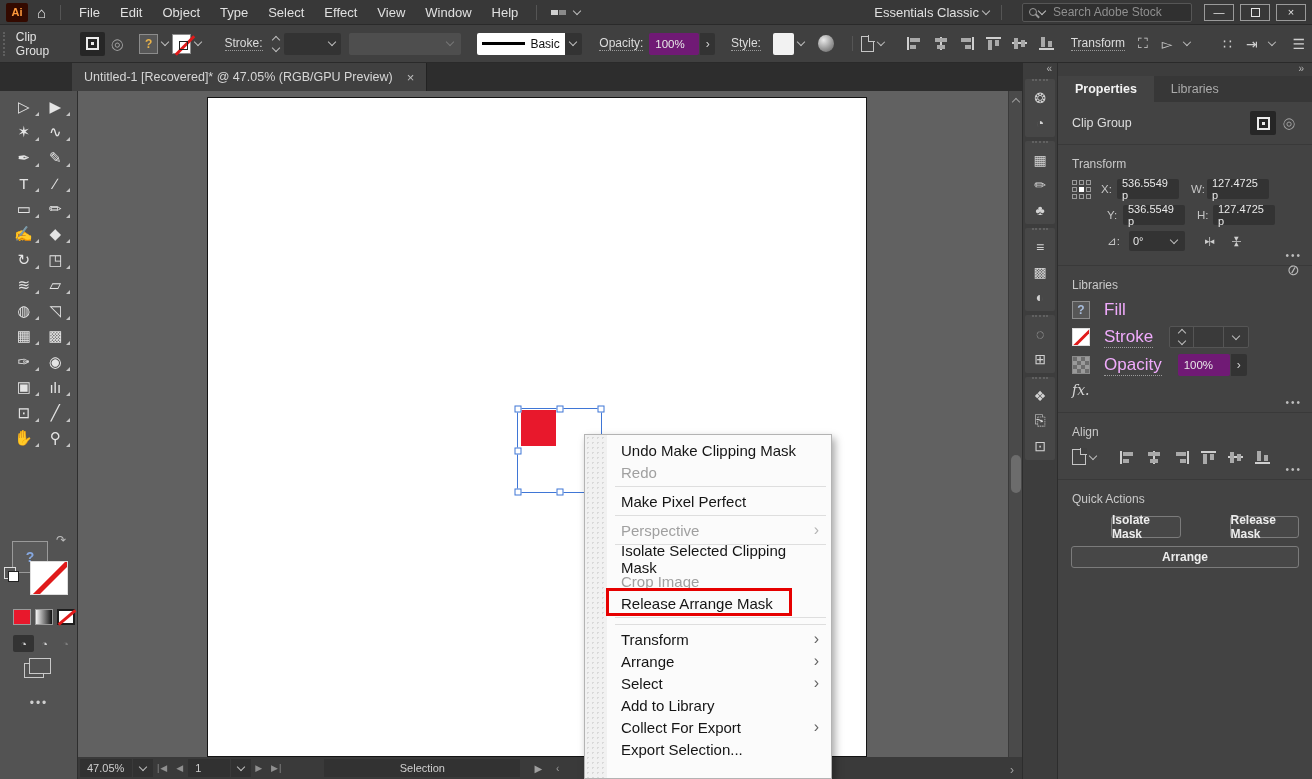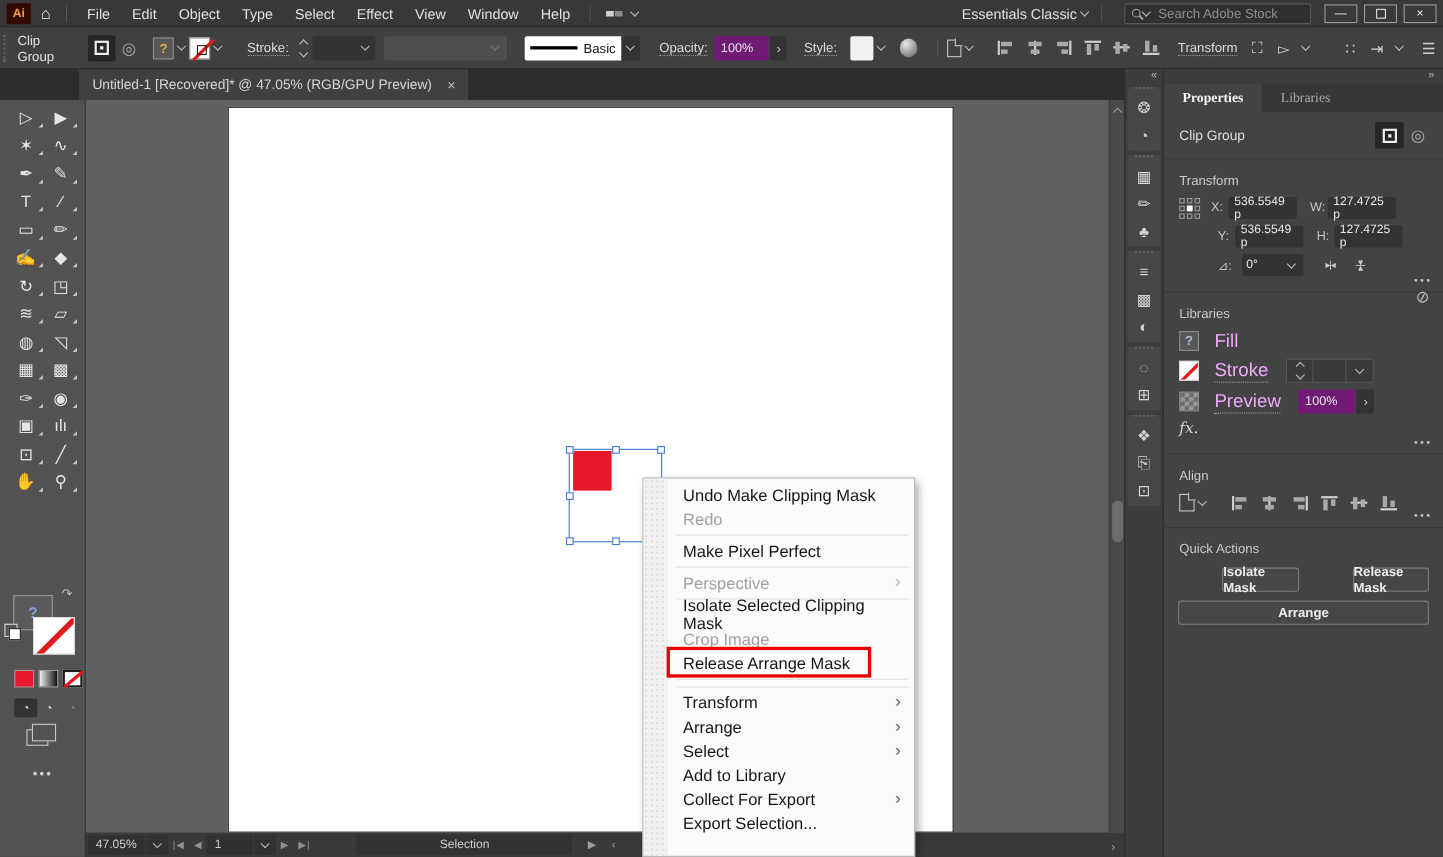--- a/index.html
+++ b/index.html
@@ -115,21 +115,21 @@
   .dock { position:absolute; left:1022px; top:63px; width:35px; height:716px; background:#3d3d3d; border-left:1px solid #2d2d2d; }
   .dock-head { height:13px; text-align:right; padding-right:5px; color:#b5b5b5; font-size:10px; line-height:12px; }
   .dgroup { background:#474747; margin:2px 2px 4px 2px; border-radius:2px; padding-bottom:2px; }
   .grip { height:5px; border-top:2px dotted #616161; margin:3px 7px 1px 7px; }
   .dicon { height:25px; display:flex; align-items:center; justify-content:center; color:#d2d2d2; font-size:14px; }
 
   
   .panel { position:absolute; left:1057px; top:63px; width:255px; height:716px; background:#434343; border-left:1px solid #2d2d2d; color:#cfcfcf; }
   .phead { height:13px; text-align:right; padding-right:8px; color:#b5b5b5; font-size:10px; line-height:12px; background:#3d3d3d; }
   .ptabs { display:flex; background:#373737; height:26px; }
-  .ptab { padding:0 17px; display:flex; align-items:center; font-size:12.5px; color:#ababab;font-family:Liberation Serif, serif; }
+  .ptab { padding:0 17px; display:flex; align-items:center; font-size:12.5px; color:#ababab; }
   .ptab.active { background:#434343; color:#f3f3f3; font-weight:bold; }
   .pclip { display:flex; align-items:center; padding:9px 10px 9px 14px; border-bottom:1px solid #393939; }
   .pclip .lbl { flex:1; font-size:12.5px; color:#dedede; }
   .sec { border-bottom:1px solid #393939; padding:4px 0 8px 0; position:relative; }
   .sec-label { font-size:12px; color:#c9c9c9; margin:8px 0 8px 14px; }
   .row { display:flex; align-items:center; margin:6px 14px; }
   .refpt { display:grid; grid-template-columns:repeat(3,5px); grid-template-rows:repeat(3,5px); gap:2px; margin-right:10px; }
   .refpt i { border:1px solid #9a9a9a; } .refpt i.c { background:#fff; border-color:#fff; }
   .flabel { width:16px; font-size:11.5px; color:#c5c5c5; }
   .tfield { width:62px; height:20px; background:#333; border-radius:2px; color:#e9e9e9; font-size:11px; display:flex; align-items:center; justify-content:flex-end; padding:0 5px; margin-right:12px; }
@@ -496,21 +496,21 @@
               </span>
             </span>
           <span class="cell" style="width:30px"></span>
           <span class="cell">
               <span class="chev"></span>
             </span>
         </span>
       </div>
       <div class="row">
         <span class="aswatch op"></span>
-        <span class="alabel dot">Preview</span>
+        <span class="alabel dot">Opacity</span>
         <span class="field" style="width:52px;height:22px">100%</span>
         <span class="morebtn" style="height:22px">›</span>
       </div>
       <div class="row">
           <span class="fxlbl" style="margin-left:0">fx.</span>
         </div>
       <span class="more-dots">•••</span>
     </div>
 
     <div class="sec">

